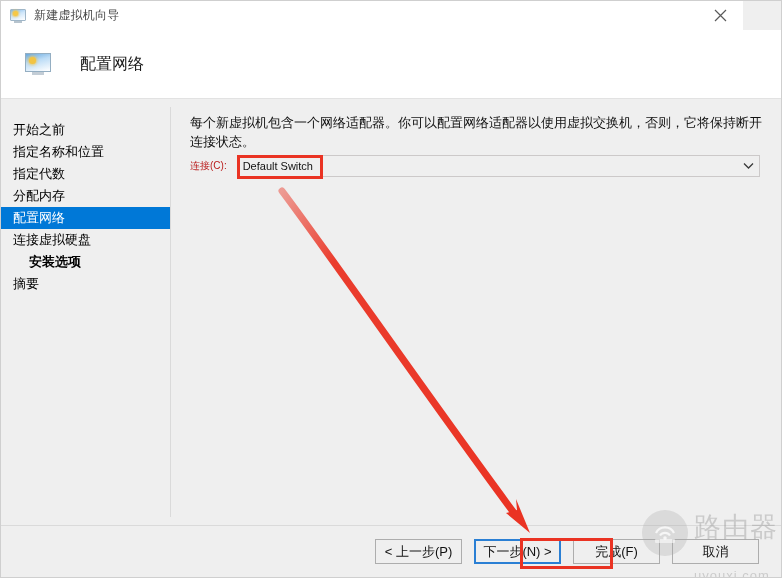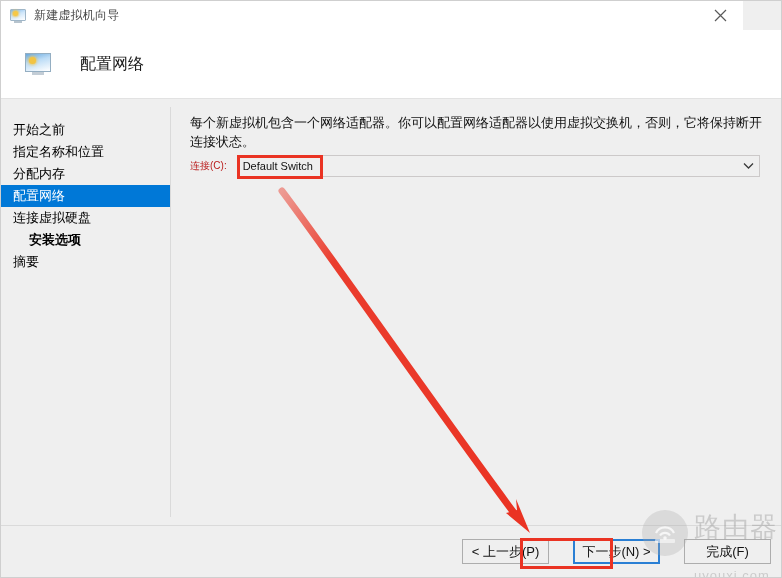--- a/index.html
+++ b/index.html
@@ -235,24 +235,24 @@
     position: absolute;
     left: 0; top: 524px;
     width: 782px;
     height: 54px;
     background: #efefef;
     border-top: 1px solid #dadada;
     box-sizing: border-box;
   }
   .btn-row {
     position: absolute;
-    right: 12px;
+    right: 24px;
     top: 13px;
     display: flex;
-    gap: 24px;
+    gap: 12px;
     padding-left: 14px;
   }
   .btn {
     width: 87px;
     height: 25px;
     background: #efefef;
     border: 1px solid #adadad;
     box-sizing: border-box;
     font-size: 13px;
     color: #111111;
@@ -365,20 +365,21 @@
       <div class="base"></div>
     </div>
     <div class="header-title">配置网络</div>
   </div>
 
   <div class="body-area">
 
     <div class="sidebar">
       <div class="step">开始之前</div>
       <div class="step">指定名称和位置</div>
+      <div class="step">指定代数</div>
       <div class="step">分配内存</div>
       <div class="step active">配置网络</div>
       <div class="step">连接虚拟硬盘</div>
       <div class="step indent">安装选项</div>
       <div class="step">摘要</div>
     </div>
     <div class="vsep"></div>
 
     <div class="content">
       <div class="desc">每个新虚拟机包含一个网络适配器。你可以配置网络适配器以使用虚拟交换机，否则，它将保持断开连接状态。</div>
@@ -395,20 +396,21 @@
         </div>
       </div>
     </div>
   </div>
 
   <div class="footer">
     <div class="btn-row">
       <button class="btn">&lt; 上一步(P)</button>
       <button class="btn default">下一步(N) &gt;</button>
       <button class="btn">完成(F)</button>
+      <button class="btn">取消</button>
     </div>
   </div>
 
   <div class="watermark">
     <div class="wm-badge">
       <svg width="28" height="22" viewBox="0 0 28 22" aria-hidden="true">
         <path d="M5 11 A10 10 0 0 1 23 11" stroke="#ffffff" stroke-width="2.2" fill="none" opacity="0.75"></path>
         <path d="M9 13.5 A6 6 0 0 1 19 13.5" stroke="#ffffff" stroke-width="2.2" fill="none" opacity="0.75"></path>
         <circle cx="14" cy="16" r="1.8" fill="#ffffff" opacity="0.75"></circle>
         <rect x="4" y="17" width="20" height="4" rx="1" fill="#ffffff" opacity="0.55"></rect>

